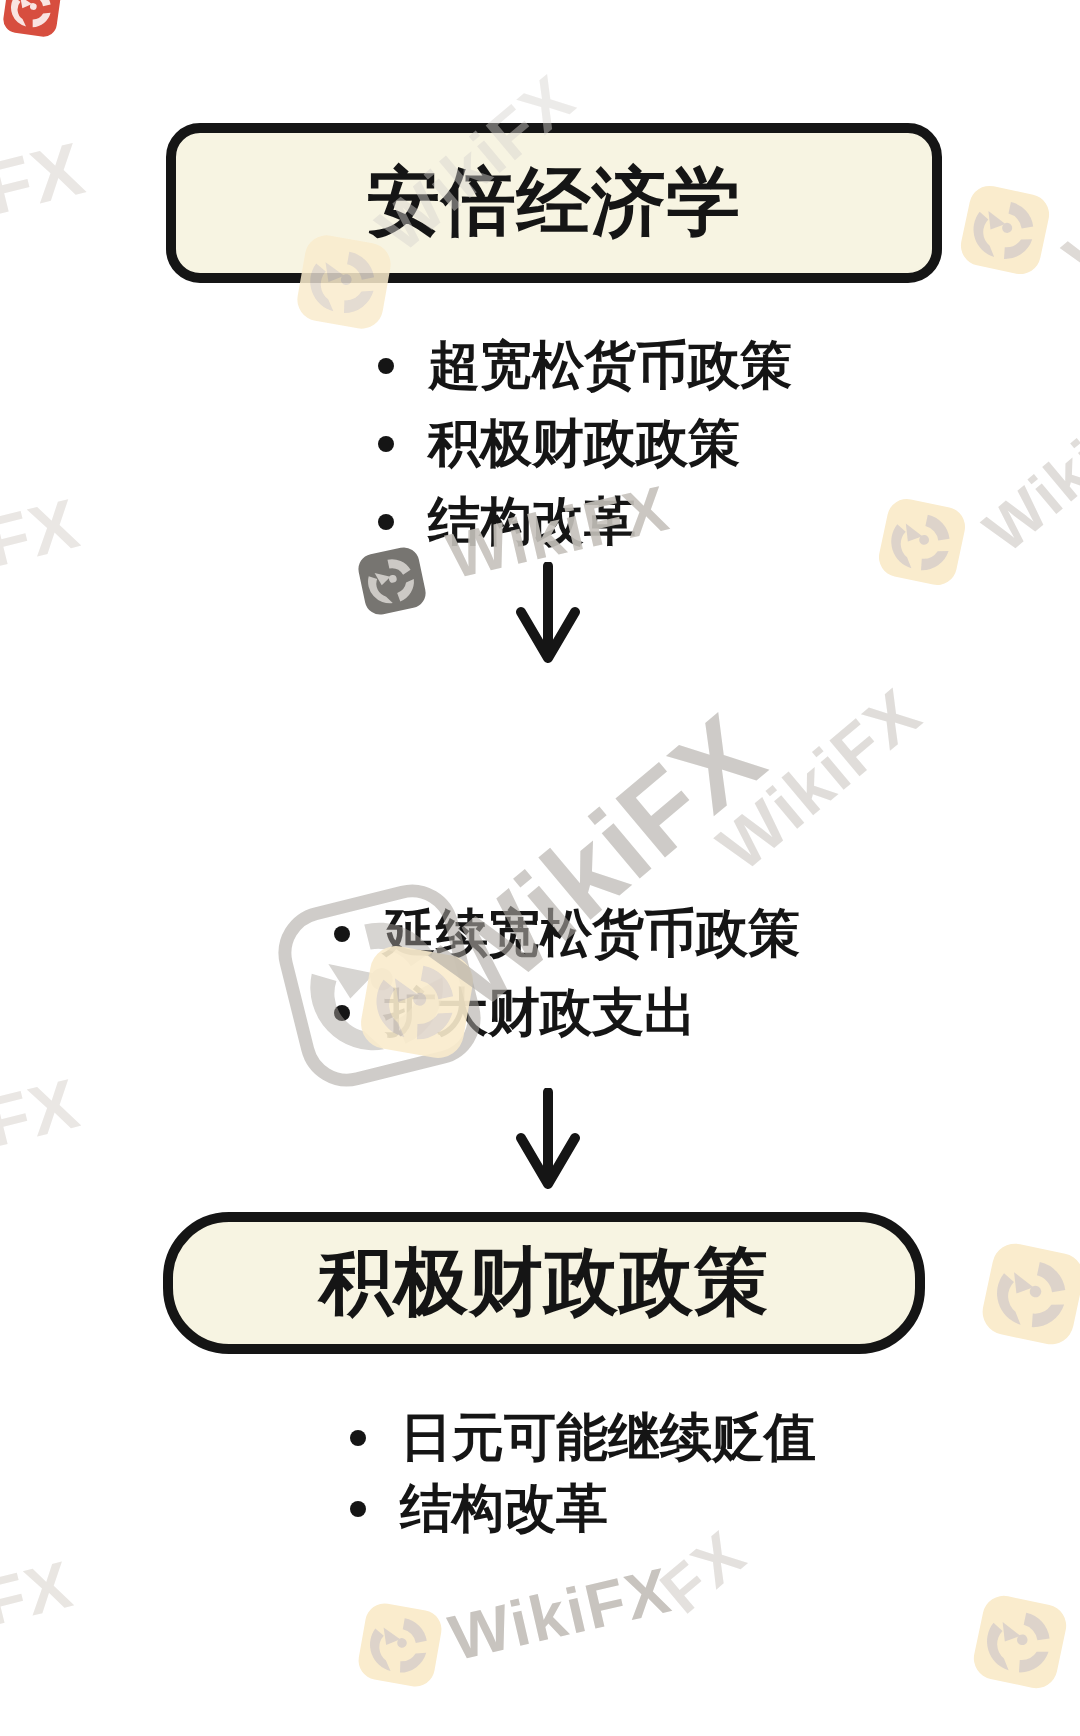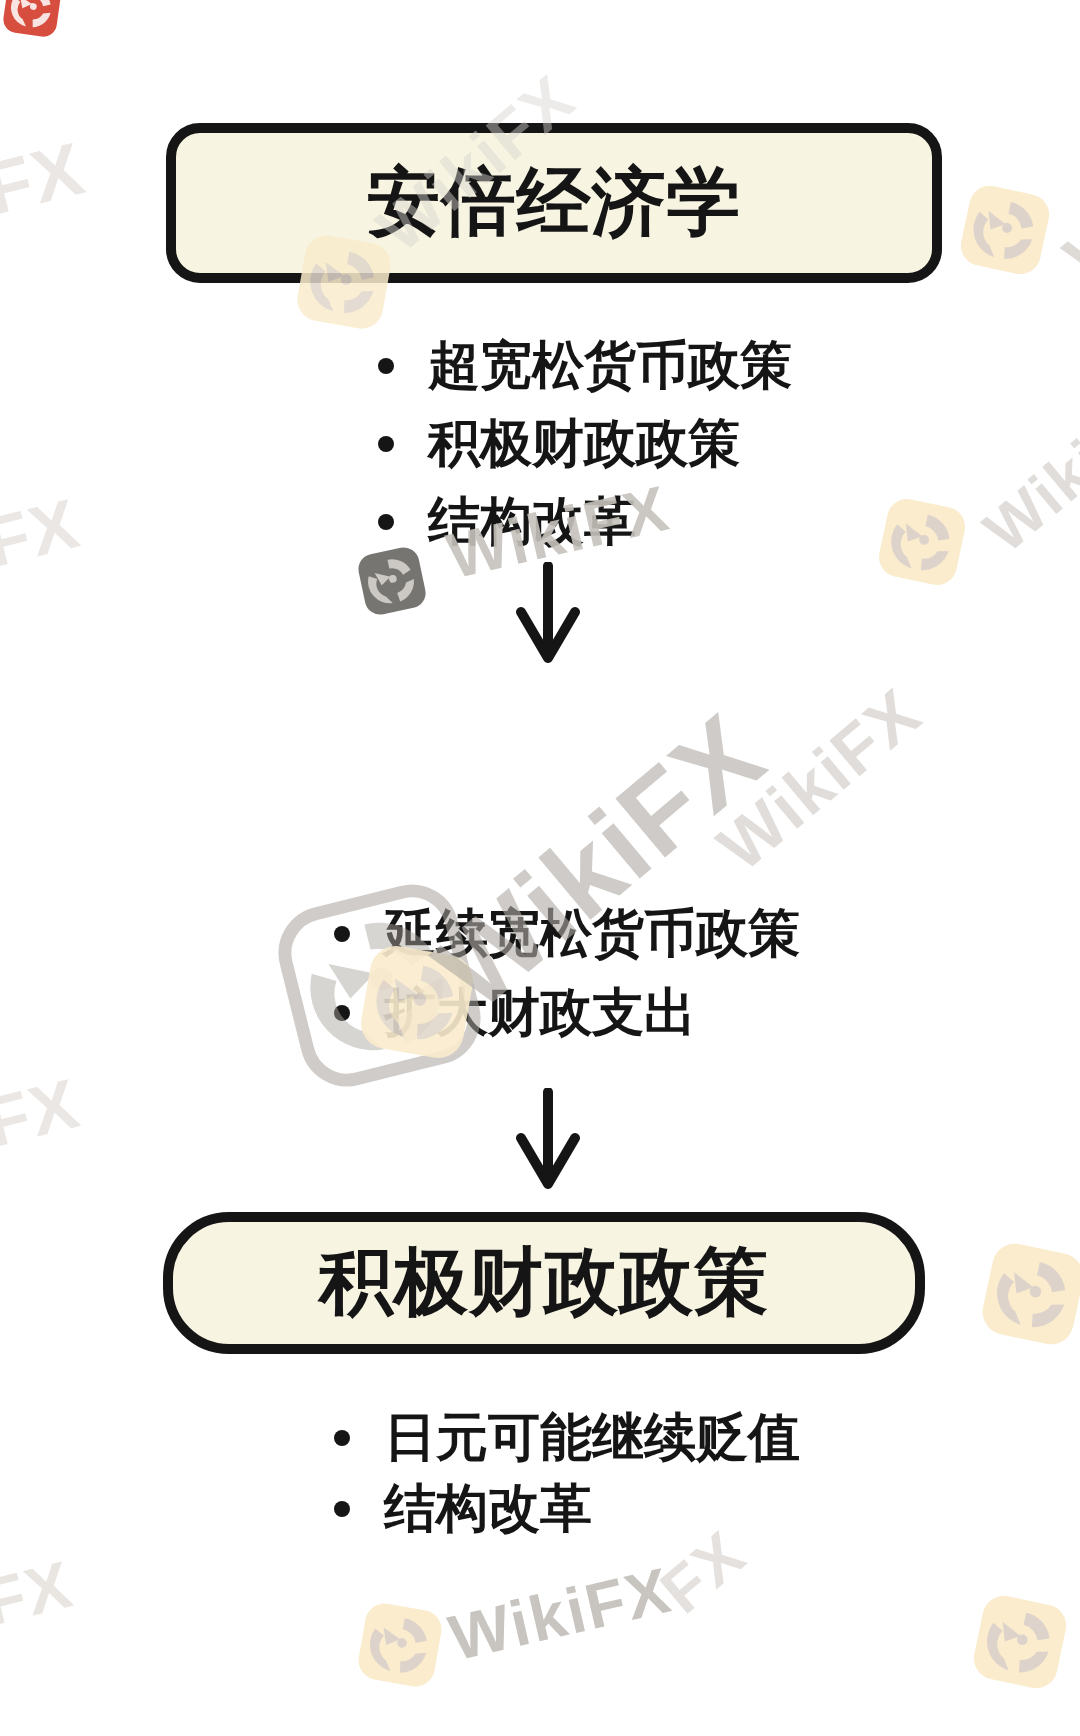--- a/index.html
+++ b/index.html
@@ -33,21 +33,21 @@
   .t-1{font-size:74px;}
   .t-2{font-size:76px;}
   .t-3{font-size:74px;}
   
   .bullets{position:absolute;list-style:none;margin:0;padding:0;}
   .bullets li{display:flex;align-items:center;margin-left:38px;}
   .g-1{left:340px;top:338px;}
   .g-1 li{height:56px;margin-bottom:22px;}
   .g-2{left:296px;top:906px;}
   .g-2 li{height:56px;margin-bottom:23px;}
-  .g-3{left:296px;top:1410px;}
+  .g-3{left:312px;top:1410px;}
   .g-3 li{height:56px;margin-bottom:15px;}
   .dot{
     width:16px;height:16px;border-radius:50%;background:var(--line);
     margin-right:34px;flex:0 0 16px;
   }
   .bullet-text{
     font-size:52px;font-weight:700;color:var(--line);white-space:nowrap;
   }
   
   .down-arrow{position:absolute;width:70px;height:110px;}

